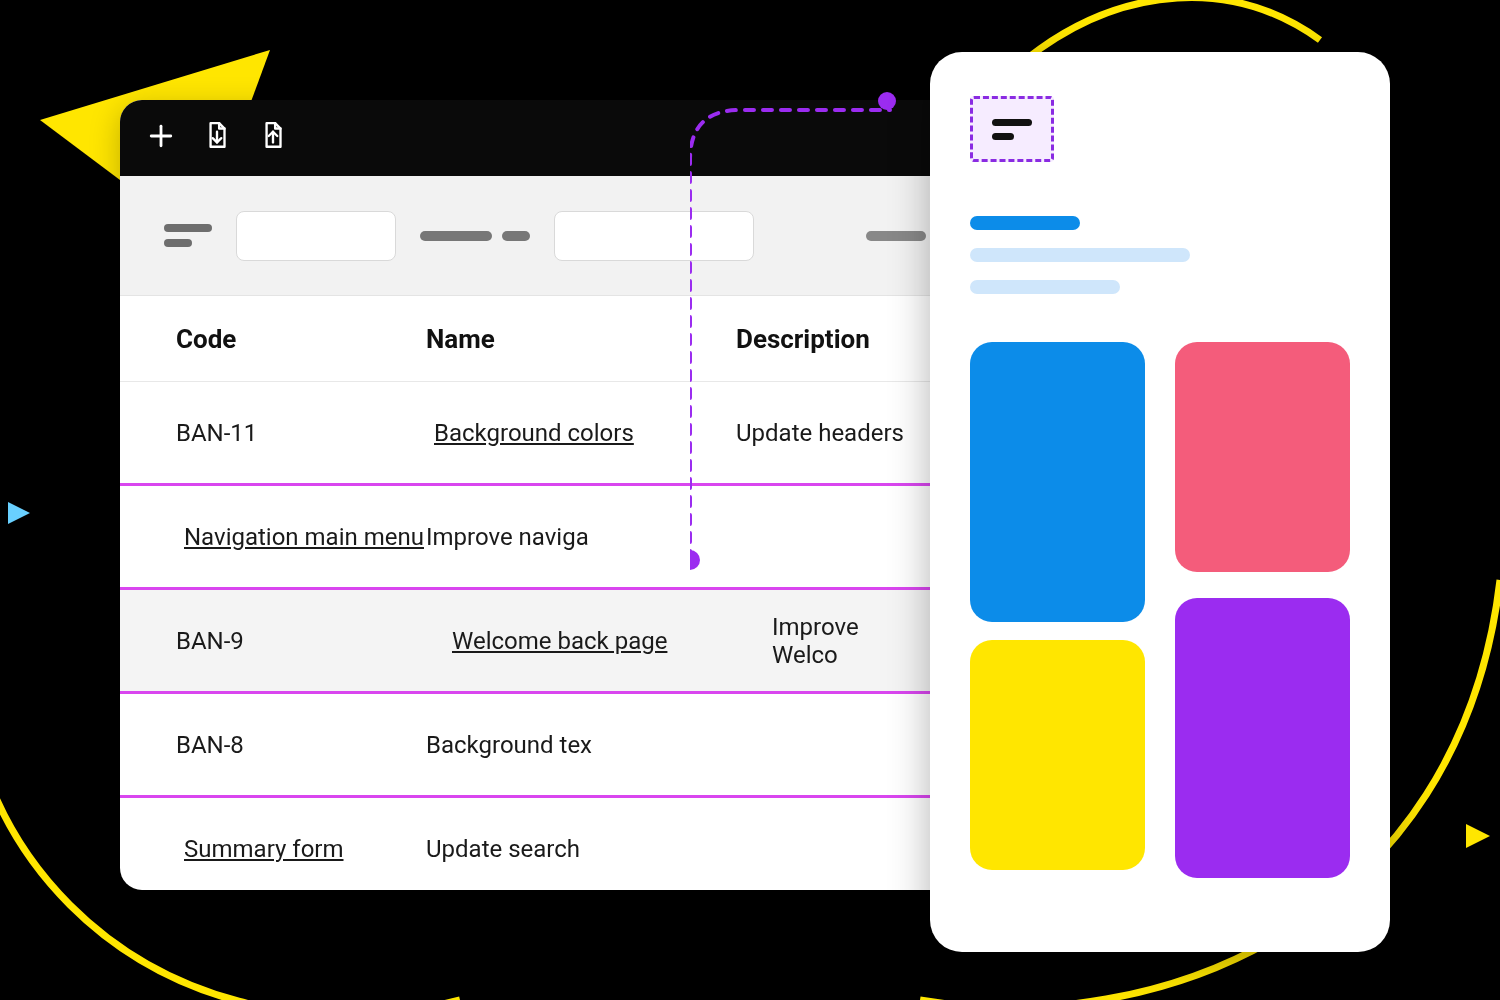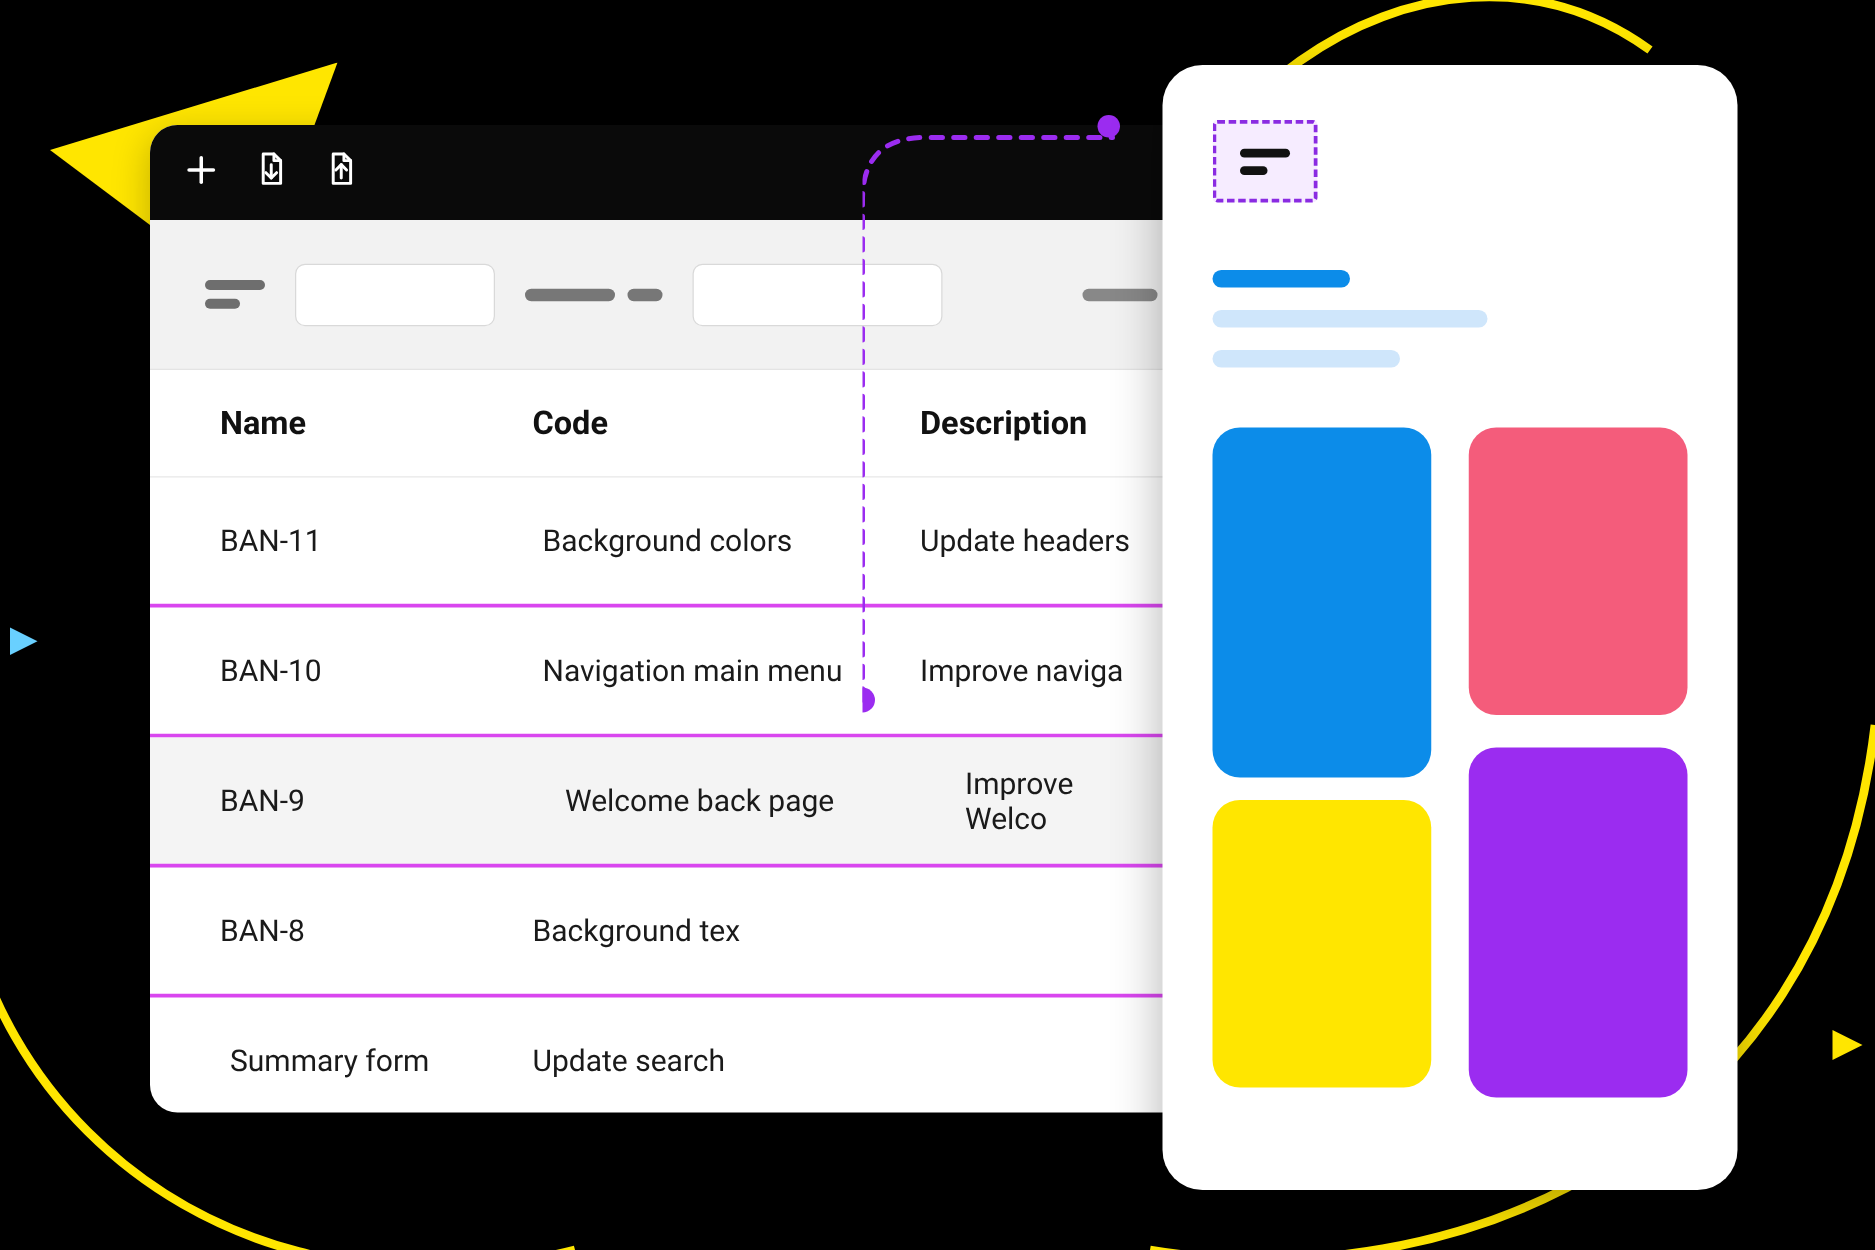--- a/index.html
+++ b/index.html
@@ -87,21 +87,21 @@
     color:#111;
     border-bottom:1px solid #e8e8e8;
   }
   .tbody .trow {
     height: 104px;
     font-size: 24px;
     color:#1a1a1a;
     border-bottom:3px solid #d946ef;
   }
   .tbody .trow.sel { background:#f4f4f4;gap:18px; }
-  .trow .c2 { padding-left: 8px; }
+  .trow .c2 { padding-left: 8px; text-decoration: underline; }
 
   
   .detail-card {
     position:absolute;
     right: 110px; top: 52px;
     width: 460px; height: 900px;
     background:#fff;
     border-radius:32px;
     box-shadow: 0 10px 40px rgba(0,0,0,0.3);
     padding: 44px 40px;
@@ -208,33 +208,32 @@
         <span class="d1"></span>
         <span class="d2"></span>
       </div>
     <div class="filter-box fb2"></div>
     <div class="dash-trail">
         <span></span>
       </div>
   </div>
 
   <div class="thead">
+    <div>Code</div>
     <div>Name</div>
-    <div>Code</div>
     <div>Description</div>
   </div>
 
   <div class="tbody">
     <div class="trow">
       <div class="c1">BAN-11</div>
       <div class="c2">Background colors</div>
       <div class="c3">Update headers</div>
     </div>
     <div class="trow">
-      <div class="c1">BAN-10</div>
       <div class="c2">Navigation main menu</div>
       <div class="c3">Improve naviga</div>
     </div>
     <div class="trow sel">
       <div class="c1">BAN-9</div>
       <div class="c2">Welcome back page</div>
       <div class="c3">Improve Welco</div>
     </div>
     <div class="trow">
       <div class="c1">BAN-8</div>

